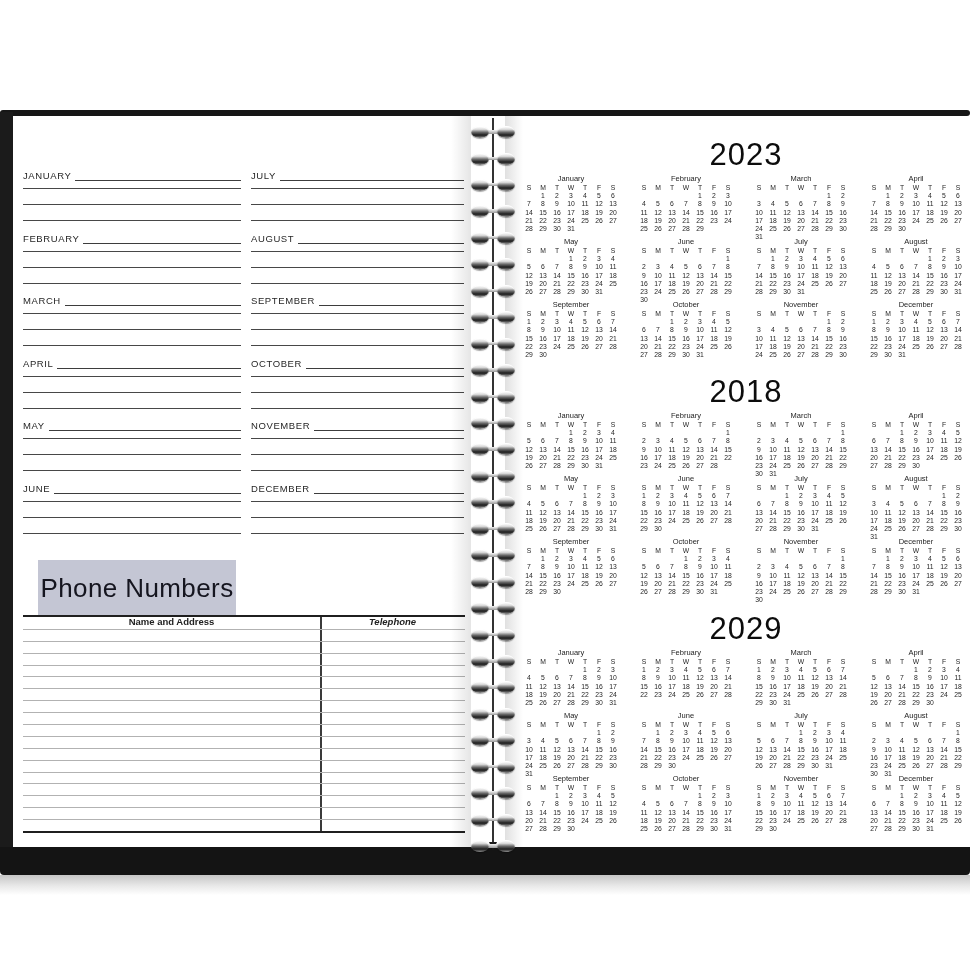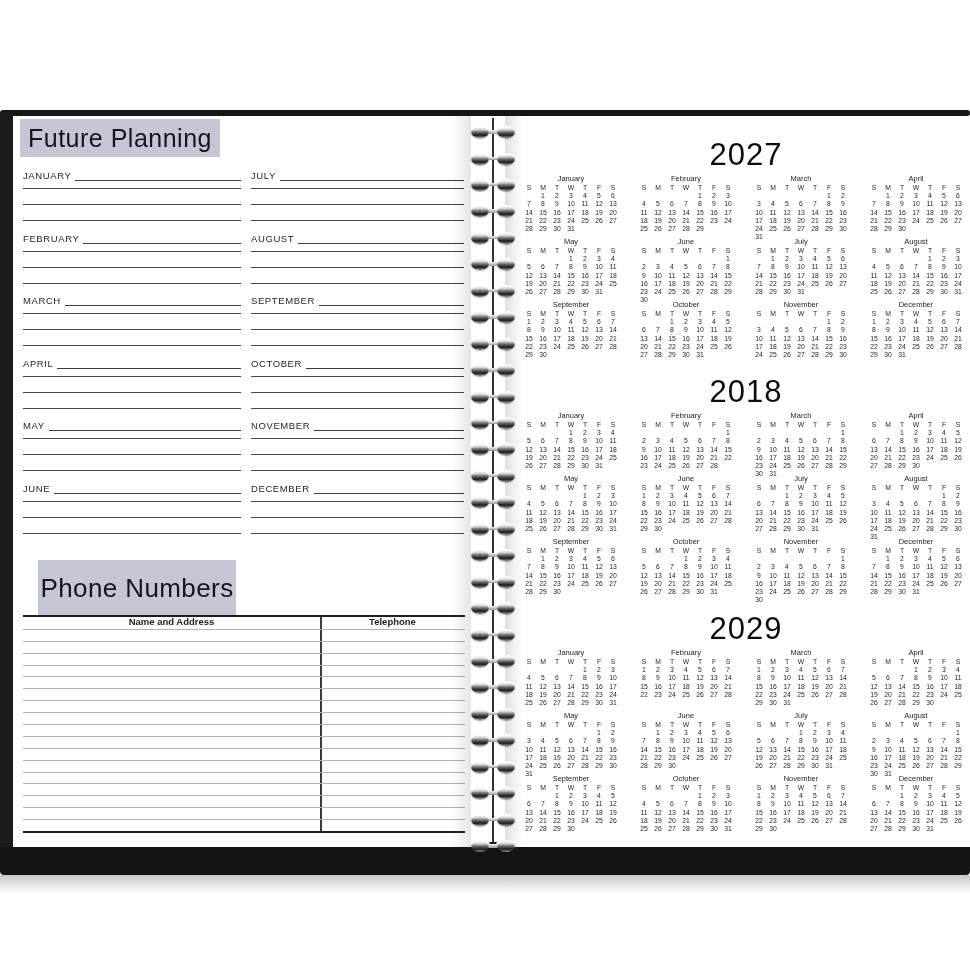--- a/index.html
+++ b/index.html
@@ -33,21 +33,21 @@
   .fp-label{font-size:9.5px;letter-spacing:.6px;color:#262626;white-space:nowrap;}
   .fp-headline{flex:1;border-bottom:1.4px solid #3d3d3d;margin-left:4px;}
   .fp-line{position:absolute;left:0;right:0;height:0;border-top:1.3px solid #474747;}
   .fp-line.l0{top:20px;}.fp-line.l1{top:36px;}.fp-line.l2{top:52px;}
 
   
   .pn-title{position:absolute;left:25px;top:444px;width:198px;height:56px;background:#c4c6d4;
             display:flex;align-items:center;justify-content:center;font-size:26px;color:#15151f;letter-spacing:.4px;}
   .pn-header{position:absolute;top:485px;font-size:9.5px;font-weight:bold;color:#222;text-align:center;margin-top:15px;}
   .pn-header.h0{left:10px;width:297px;}
-  .pn-header.h1{left:307px;width:145px;}
+  .pn-header.h1{left:307px;width:145px;font-style:italic;}
   .pn-table{position:absolute;left:10px;top:499px;width:442px;height:214px;
             border-top:2.6px solid #1f1f1f;border-bottom:2.6px solid #1f1f1f;}
   .pn-divider{position:absolute;left:297px;top:0;bottom:0;width:1.6px;background:#3a3a3a;}
   .pn-line{position:absolute;left:0;right:0;height:0;border-top:1px solid #b2b2b2;}
 
   
   .binding{position:absolute;left:464px;top:118px;width:58px;height:730px;z-index:5;}
   .spine-line{position:absolute;left:28px;top:0;width:2px;height:727px;background:#333;}
   .spine-tip{position:absolute;left:25px;top:724px;width:0;height:0;
              border-left:4px solid transparent;border-right:4px solid transparent;border-top:9px solid #1a1a1a;}
@@ -73,21 +73,20 @@
 </style>
 </head>
 <body>
 
 <div class="stage">
 
   <div class="cover-top"></div>
   <div class="cover-left"></div>
 
   <div class="page left-page">
-    <div class="fp-title">Future Planning</div>
     <div class="fp-col c0">
         <div class="fp-month">
           <div class="fp-head">
             <span class="fp-label">JANUARY</span>
             <span class="fp-headline"></span>
           </div>
           <div class="fp-line l0"></div>
           <div class="fp-line l1"></div>
           <div class="fp-line l2"></div>
         </div>
@@ -215,21 +214,21 @@
         <div class="pn-line" style="top: 166.44px;"></div>
         <div class="pn-line" style="top: 178.33px;"></div>
         <div class="pn-line" style="top: 190.22px;"></div>
         <div class="pn-line" style="top: 202.11px;"></div>
       </div>
   </div>
 
   <div class="page right-page">
     <div class="years">
         <div class="year-block">
-          <div class="year-title">2027</div>
+          <div class="year-title">2023</div>
           <div class="months-grid">
             <div class="mini-cal">
               <div class="mname">January</div>
               <div class="mgrid">
                 <span class="dh">S</span>
                 <span class="dh">M</span>
                 <span class="dh">T</span>
                 <span class="dh">W</span>
                 <span class="dh">T</span>
                 <span class="dh">F</span>

